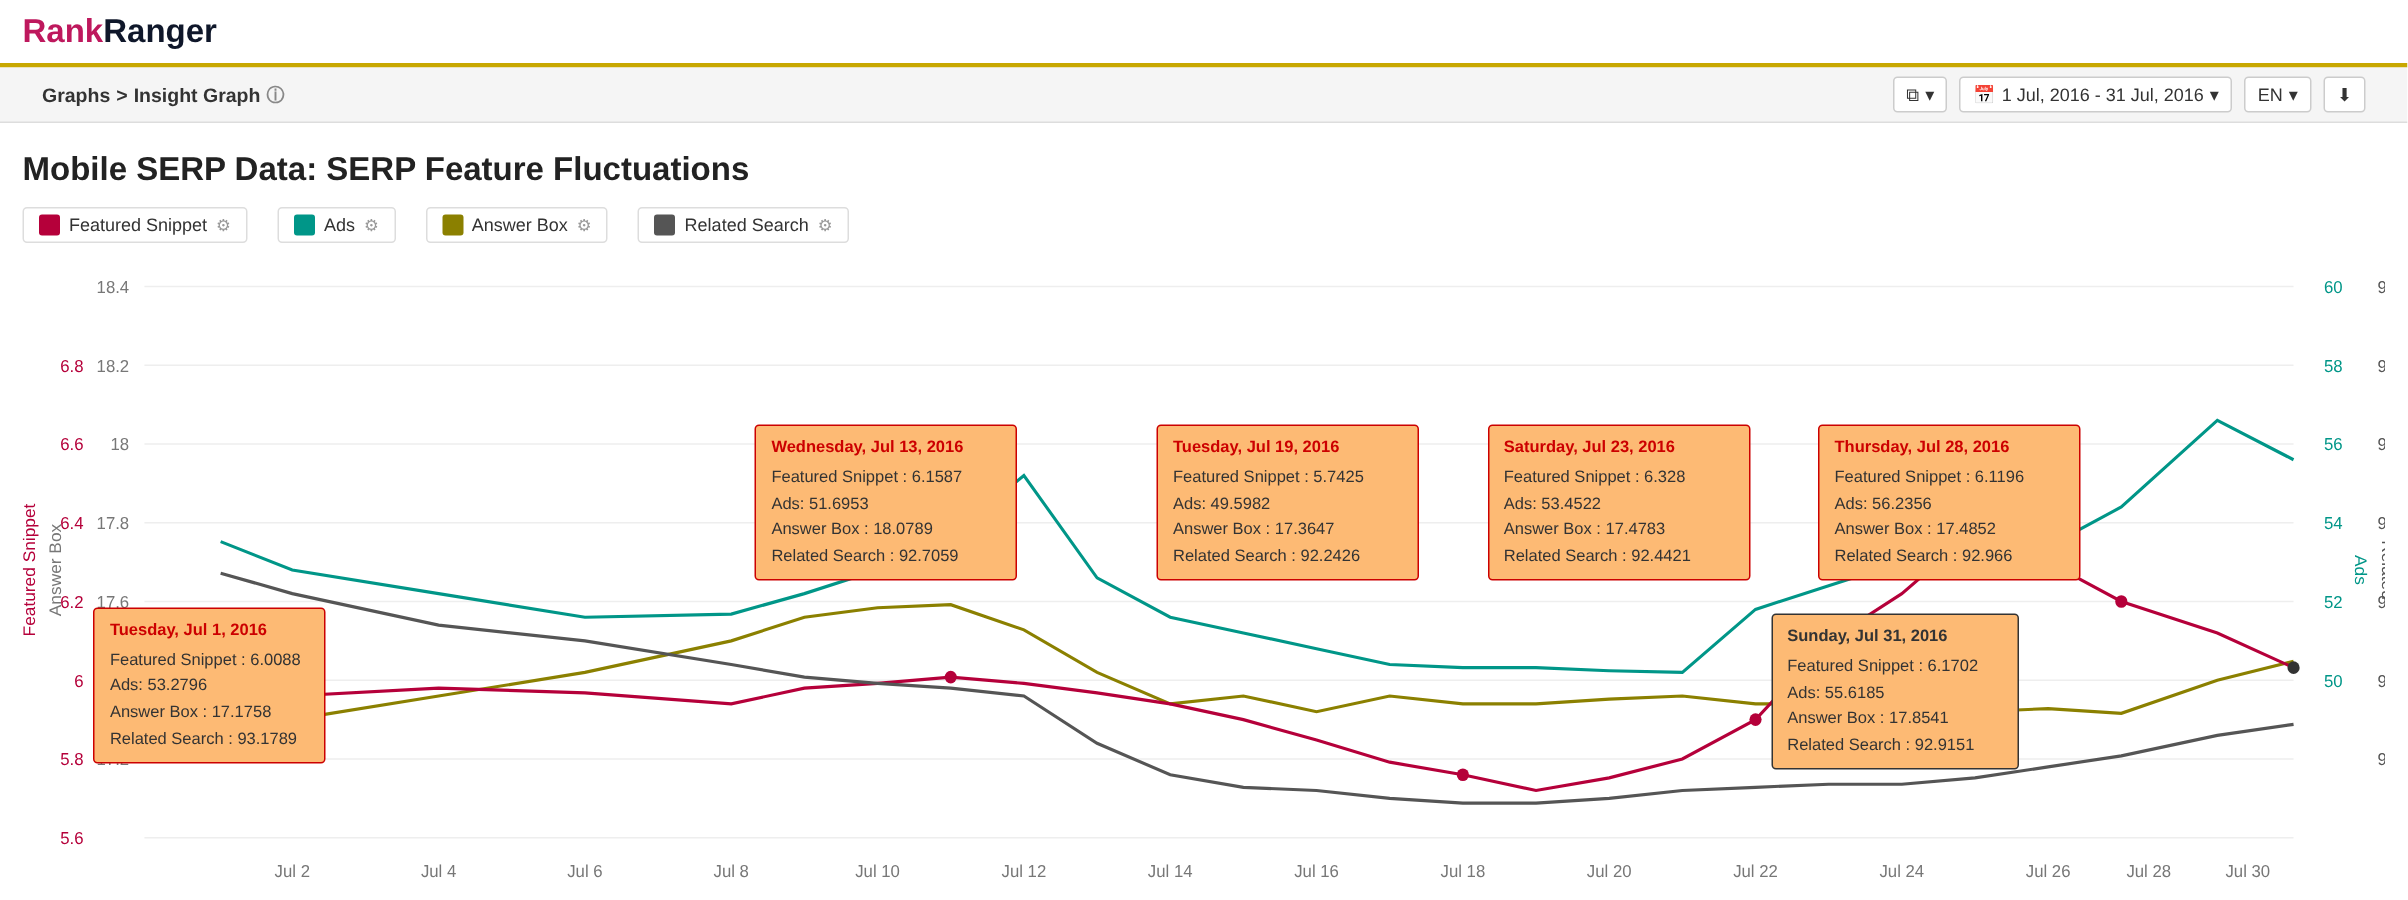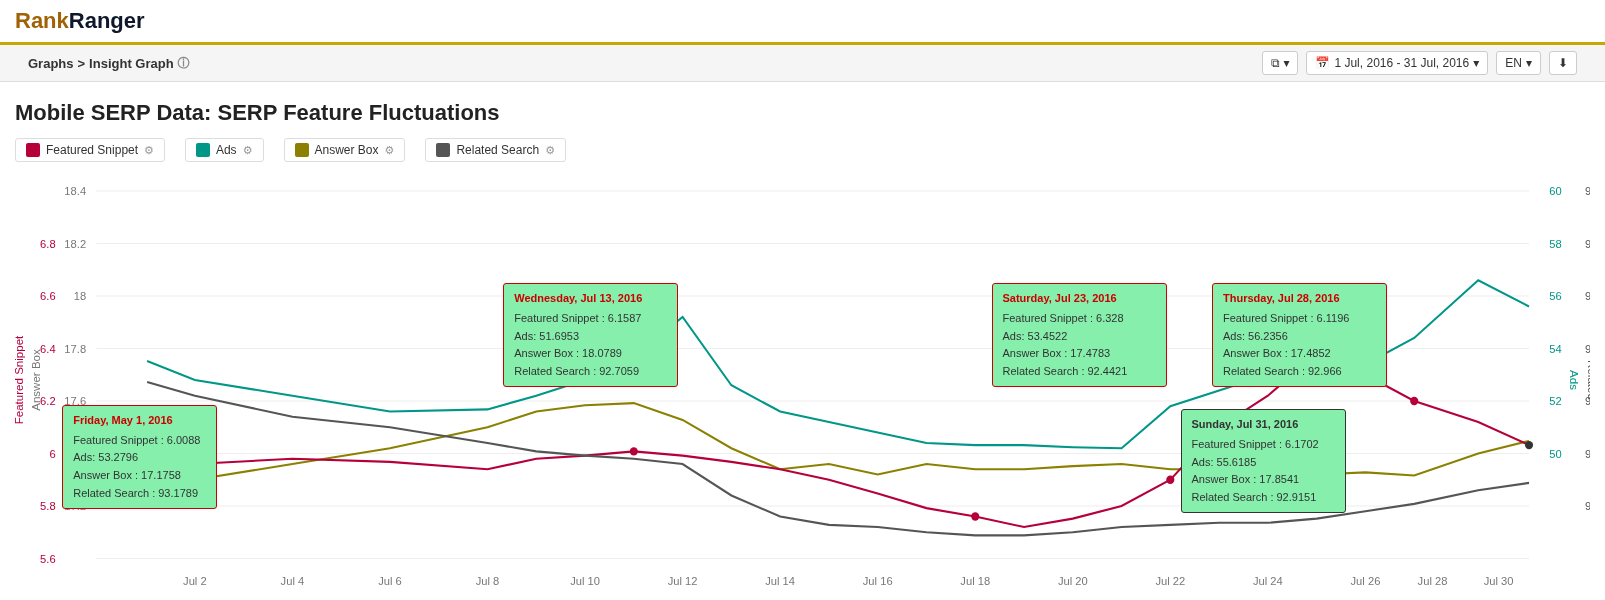--- a/index.html
+++ b/index.html
@@ -1,21 +1,21 @@
 <!DOCTYPE html>
 <html><head>
   <meta charset="utf-8">
   <style>
     * { margin: 0; padding: 0; box-sizing: border-box; }
     body { font-family: Arial, sans-serif; font-size: 12px; background: #fff; color: #333; width: 1605px; }
 
     
     #header { background: #fff; border-bottom: 3px solid #c8a800; padding: 8px 15px; display: flex; align-items: center; }
     #logo { font-size: 22px; font-weight: bold; }
-    #logo span.rank { color: #a16207; }
+    #logo span.rank { color: #be185d; }
     #logo span.ranger { color: #0f172a; }
 
     
     #topbar { background: #f5f5f5; border-bottom: 1px solid #ddd; padding: 6px 28px; display: flex; align-items: center; justify-content: space-between; }
     #breadcrumb { font-size: 13px; font-weight: bold; color: #333; display: flex; align-items: center; gap: 4px; }
     #breadcrumb .info-icon { color: #888; font-size: 12px; cursor: pointer; }
     #topbar-right { display: flex; align-items: center; gap: 8px; }
     .tb-btn { border: 1px solid #ccc; background: #fff; padding: 4px 8px; border-radius: 3px; cursor: pointer; font-size: 12px; display: flex; align-items: center; gap: 4px; color: #333; }
     .date-btn { min-width: 170px; justify-content: space-between; }
 
@@ -30,21 +30,21 @@
     .legend-label { font-size: 12px; color: #333; }
     .legend-gear { color: #999; font-size: 11px; }
 
     
     #chart-container { position: relative; width: 100%; height: 420px; }
     #chart-svg { width: 100%; height: 100%; }
 
     
     .tooltip-box {
       position: absolute;
-      background: #86efac;
+      background: #fdba74;
       border: 1px solid #c00;
       border-radius: 3px;
       padding: 6px 10px;
       font-size: 11px;
       line-height: 1.6;
       pointer-events: none;
       z-index: 10;
       min-width: 170px;
     }
     .tooltip-box .tt-date { color: #c00; font-weight: bold; margin-bottom: 2px; }
@@ -299,37 +299,44 @@
       <circle cx="130" cy="296" r="4" fill="#b5003a"></circle>
       <circle cx="609" cy="268" r="4" fill="#b5003a"></circle>
       <circle cx="945" cy="330" r="4" fill="#b5003a"></circle>
       <circle cx="1137" cy="295" r="4" fill="#b5003a"></circle>
       <circle cx="1377" cy="220" r="4" fill="#b5003a"></circle>
       <circle cx="1490" cy="262" r="4" fill="#333"></circle>
     </svg>
 
     
     <div class="tooltip-box" style="left:3%; top:56%; min-width:155px;">
-      <div class="tt-date">Friday, May 1, 2016</div>
+      <div class="tt-date">Tuesday, Jul 1, 2016</div>
       <div class="tt-line tt-featured">Featured Snippet : <span>6.0088</span></div>
       <div class="tt-line tt-ads">Ads: <span>53.2796</span></div>
       <div class="tt-line tt-answer">Answer Box : <span>17.1758</span></div>
       <div class="tt-line tt-related">Related Search : <span>93.1789</span></div>
     </div>
 
     
     <div class="tooltip-box" style="left:31%; top:27%; min-width:175px;">
       <div class="tt-date">Wednesday, Jul 13, 2016</div>
       <div class="tt-line tt-featured">Featured Snippet : <span>6.1587</span></div>
       <div class="tt-line tt-ads">Ads: <span>51.6953</span></div>
       <div class="tt-line tt-answer">Answer Box : <span>18.0789</span></div>
       <div class="tt-line tt-related">Related Search : <span>92.7059</span></div>
     </div>
 
     
+    <div class="tooltip-box" style="left:48%; top:27%; min-width:175px;">
+      <div class="tt-date">Tuesday, Jul 19, 2016</div>
+      <div class="tt-line tt-featured">Featured Snippet : <span>5.7425</span></div>
+      <div class="tt-line tt-ads">Ads: <span>49.5982</span></div>
+      <div class="tt-line tt-answer">Answer Box : <span>17.3647</span></div>
+      <div class="tt-line tt-related">Related Search : <span>92.2426</span></div>
+    </div>
 
     
     <div class="tooltip-box" style="left:62%; top:27%; min-width:175px;">
       <div class="tt-date">Saturday, Jul 23, 2016</div>
       <div class="tt-line tt-featured">Featured Snippet : <span>6.328</span></div>
       <div class="tt-line tt-ads">Ads: <span>53.4522</span></div>
       <div class="tt-line tt-answer">Answer Box : <span>17.4783</span></div>
       <div class="tt-line tt-related">Related Search : <span>92.4421</span></div>
     </div>
 

